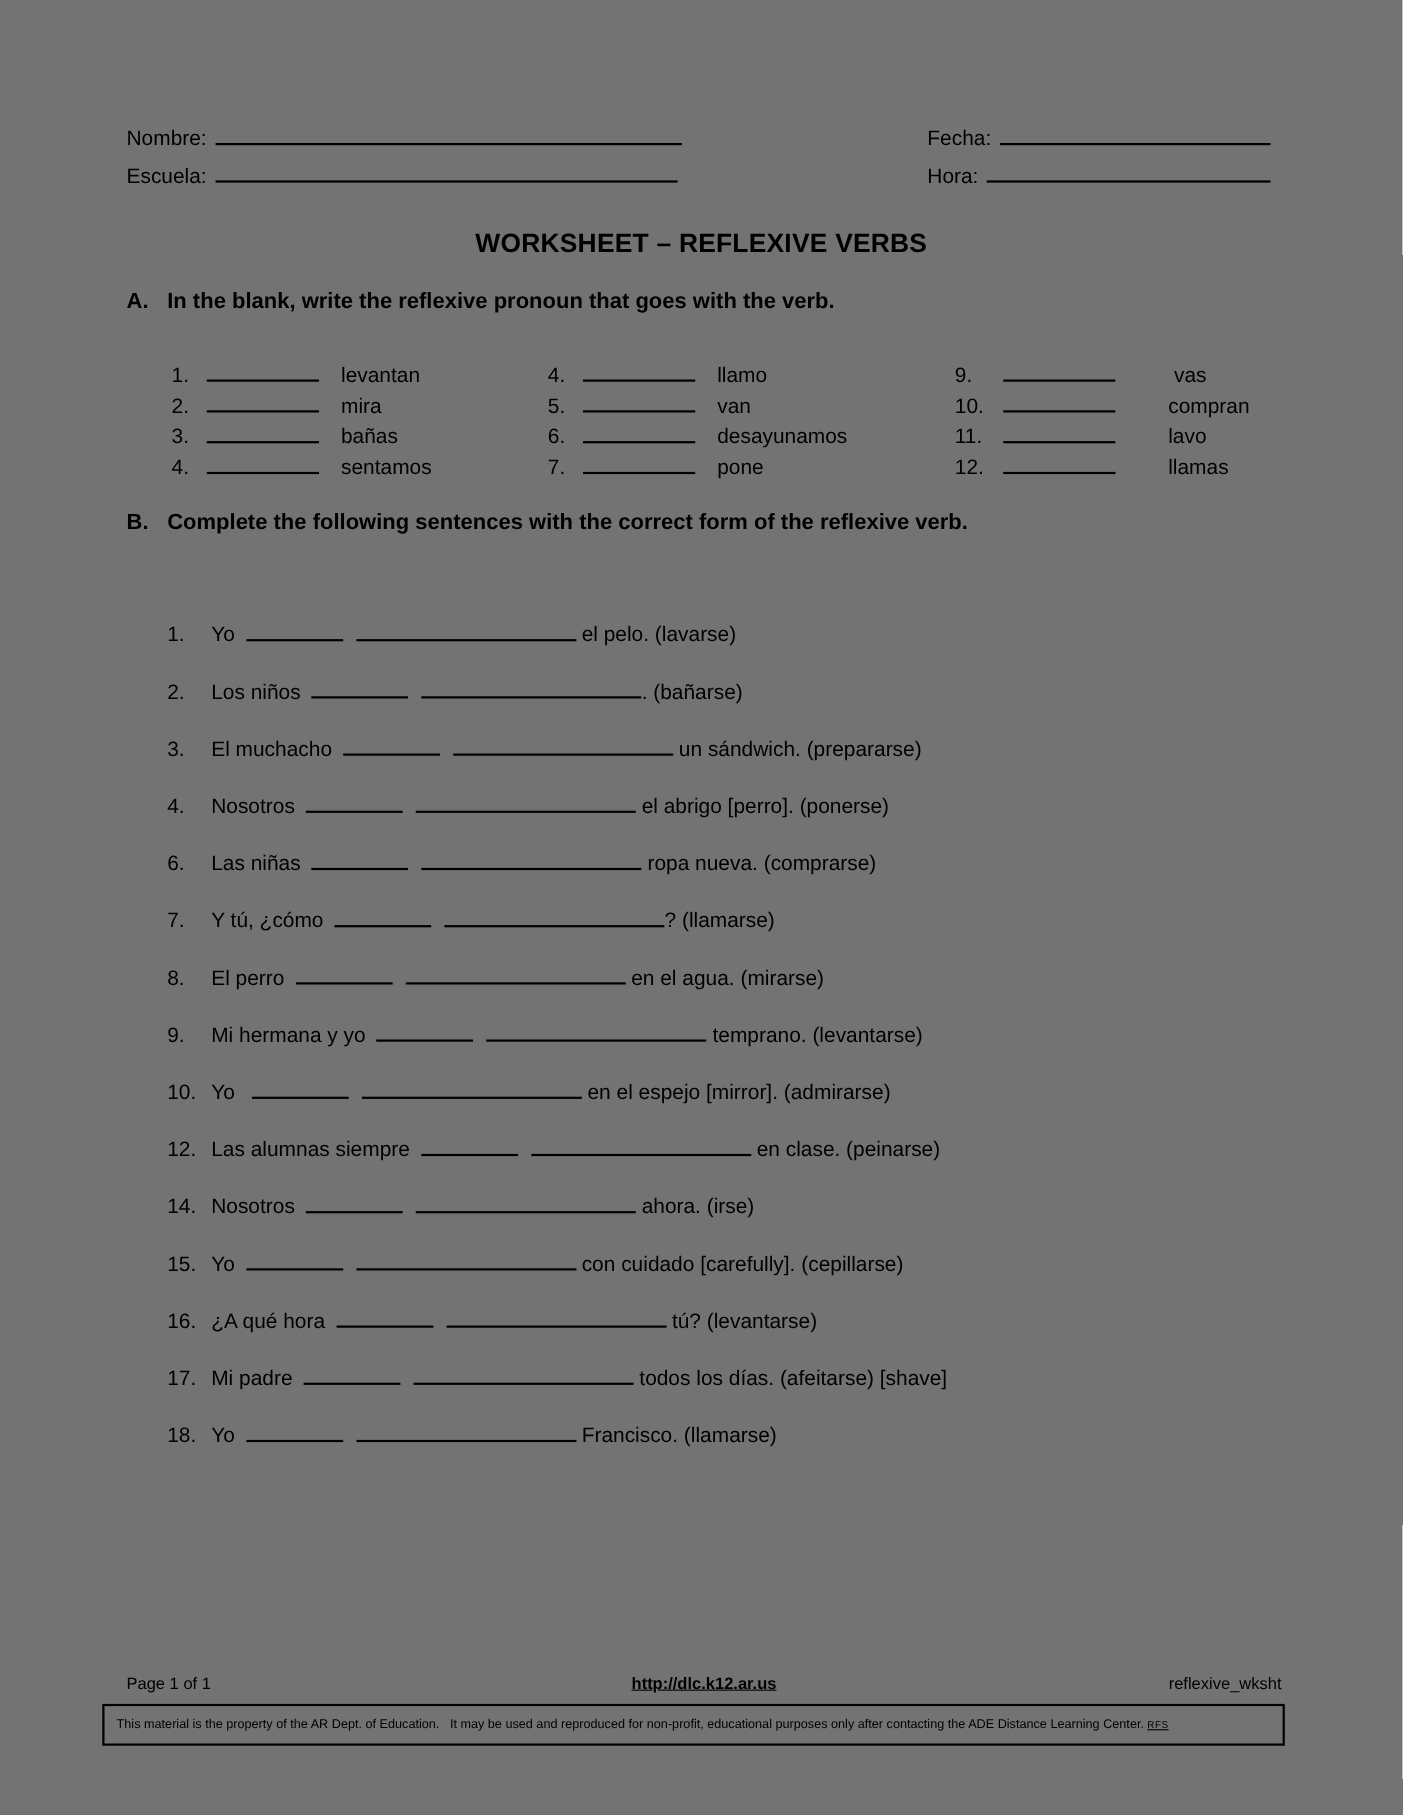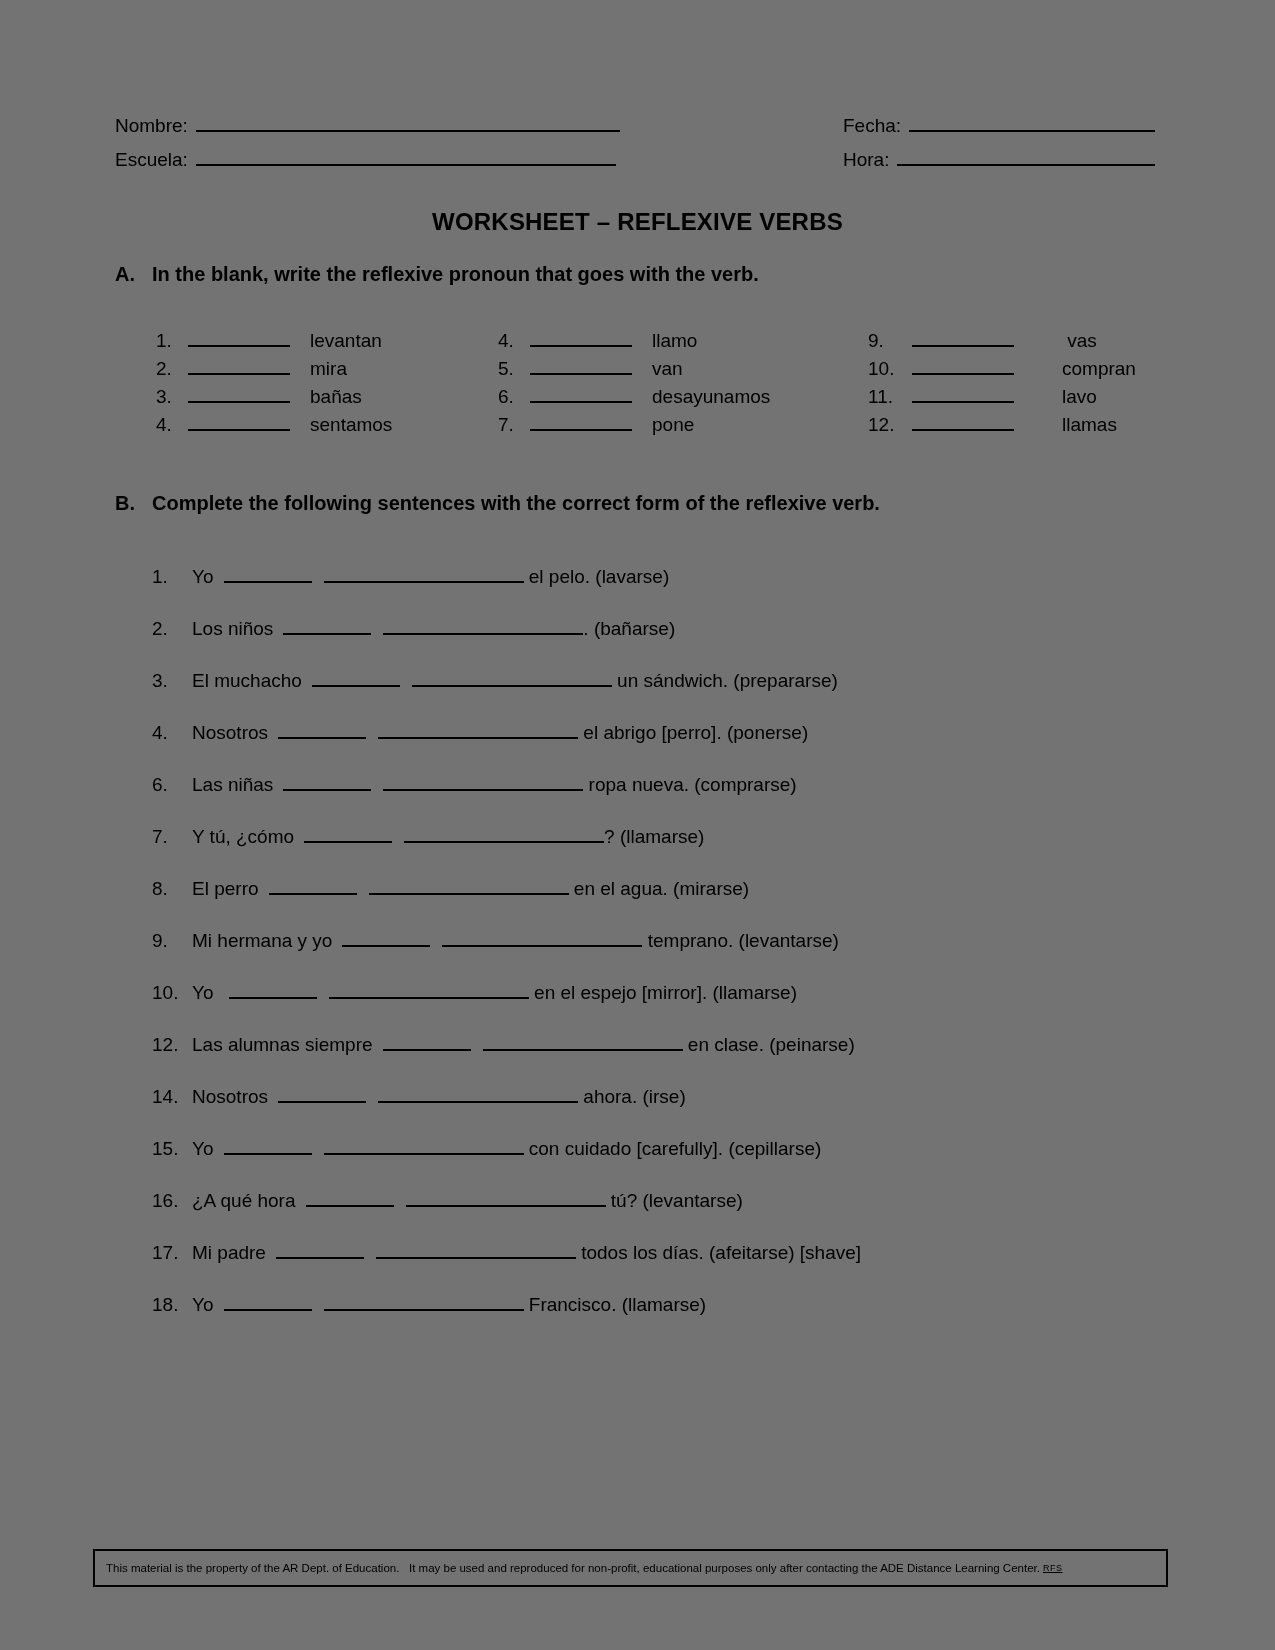--- a/index.html
+++ b/index.html
@@ -15,21 +15,21 @@
   #f-hora    { left:843px; top:146px; }
   #f-nombre .hline  { width:424px; }
   #f-escuela .hline { width:420px; }
   #f-fecha .hline   { width:246px; }
   #f-hora .hline    { width:258px; }
 
   .title { position:absolute; top:208px; left:0; width:100%; text-align:center;
            font-size:24px; font-weight:bold; letter-spacing:0.2px; }
 
   .sec-head { position:absolute; left:115px; font-size:20px; font-weight:bold; }
-  #head-a { top:263px; } #head-b { top:492px; }
+  #head-a { top:263px; } #head-b { top:464px; }
   .sec-letter { display:inline-block; width:37px; }
 
   .a-col { position:absolute; top:326px; }
   #col-a1 { left:156px; } #col-a2 { left:498px; } #col-a3 { left:868px; }
   .a-row { height:28px; line-height:28px; font-size:19px; }
   .a-num { display:inline-block; width:32px; }
   #col-a3 .a-num { width:44px; }
   .a-blank { display:inline-block; width:102px; height:19px; border-bottom:2px solid #000; }
   .a-verb { margin-left:20px; white-space:pre; }
   #col-a3 .a-verb { margin-left:48px; }
@@ -101,27 +101,32 @@
 
   <div id="b-list">
     <div class="b-item"><span class="b-num">1.</span><span class="b-pre">Yo</span><span class="b-blank1"></span><span class="b-blank2"></span><span class="b-post"> el pelo. (lavarse)</span></div>
     <div class="b-item"><span class="b-num">2.</span><span class="b-pre">Los niños</span><span class="b-blank1"></span><span class="b-blank2"></span><span class="b-post">. (bañarse)</span></div>
     <div class="b-item"><span class="b-num">3.</span><span class="b-pre">El muchacho</span><span class="b-blank1"></span><span class="b-blank2"></span><span class="b-post"> un sándwich. (prepararse)</span></div>
     <div class="b-item"><span class="b-num">4.</span><span class="b-pre">Nosotros</span><span class="b-blank1"></span><span class="b-blank2"></span><span class="b-post"> el abrigo [perro]. (ponerse)</span></div>
     <div class="b-item"><span class="b-num">6.</span><span class="b-pre">Las niñas</span><span class="b-blank1"></span><span class="b-blank2"></span><span class="b-post"> ropa nueva. (comprarse)</span></div>
     <div class="b-item"><span class="b-num">7.</span><span class="b-pre">Y tú, ¿cómo</span><span class="b-blank1"></span><span class="b-blank2"></span><span class="b-post">? (llamarse)</span></div>
     <div class="b-item"><span class="b-num">8.</span><span class="b-pre">El perro</span><span class="b-blank1"></span><span class="b-blank2"></span><span class="b-post"> en el agua. (mirarse)</span></div>
     <div class="b-item"><span class="b-num">9.</span><span class="b-pre">Mi hermana y yo</span><span class="b-blank1"></span><span class="b-blank2"></span><span class="b-post"> temprano. (levantarse)</span></div>
-    <div class="b-item"><span class="b-num">10.</span><span class="b-pre">Yo </span><span class="b-blank1"></span><span class="b-blank2"></span><span class="b-post"> en el espejo [mirror]. (llamarse)</span></div>
+    <div class="b-item"><span class="b-num">10.</span><span class="b-pre">Yo </span><span class="b-blank1"></span><span class="b-blank2"></span><span class="b-post"> en el espejo [mirror]. (admirarse)</span></div>
     <div class="b-item"><span class="b-num">12.</span><span class="b-pre">Las alumnas siempre</span><span class="b-blank1"></span><span class="b-blank2"></span><span class="b-post"> en clase. (peinarse)</span></div>
     <div class="b-item"><span class="b-num">14.</span><span class="b-pre">Nosotros</span><span class="b-blank1"></span><span class="b-blank2"></span><span class="b-post"> ahora. (irse)</span></div>
     <div class="b-item"><span class="b-num">15.</span><span class="b-pre">Yo</span><span class="b-blank1"></span><span class="b-blank2"></span><span class="b-post"> con cuidado [carefully]. (cepillarse)</span></div>
     <div class="b-item"><span class="b-num">16.</span><span class="b-pre">¿A qué hora</span><span class="b-blank1"></span><span class="b-blank2"></span><span class="b-post"> tú? (levantarse)</span></div>
     <div class="b-item"><span class="b-num">17.</span><span class="b-pre">Mi padre</span><span class="b-blank1"></span><span class="b-blank2"></span><span class="b-post"> todos los días. (afeitarse) [shave]</span></div>
     <div class="b-item"><span class="b-num">18.</span><span class="b-pre">Yo</span><span class="b-blank1"></span><span class="b-blank2"></span><span class="b-post"> Francisco. (llamarse)</span></div>
   </div>
 
+  <div id="footer">
+    <span>Page 1 of 1</span>
+    <span class="f-center">http://dlc.k12.ar.us</span>
+    <span>reflexive_wksht</span>
+  </div>
 
   <div id="notice-box">
     <span>This material is the property of the AR Dept. of Education.   It may be used and reproduced for non-profit, educational purposes only after contacting the ADE Distance Learning Center.</span><span class="rfs">RFS</span>
   </div>
 
 </div>
 
 </body></html>

